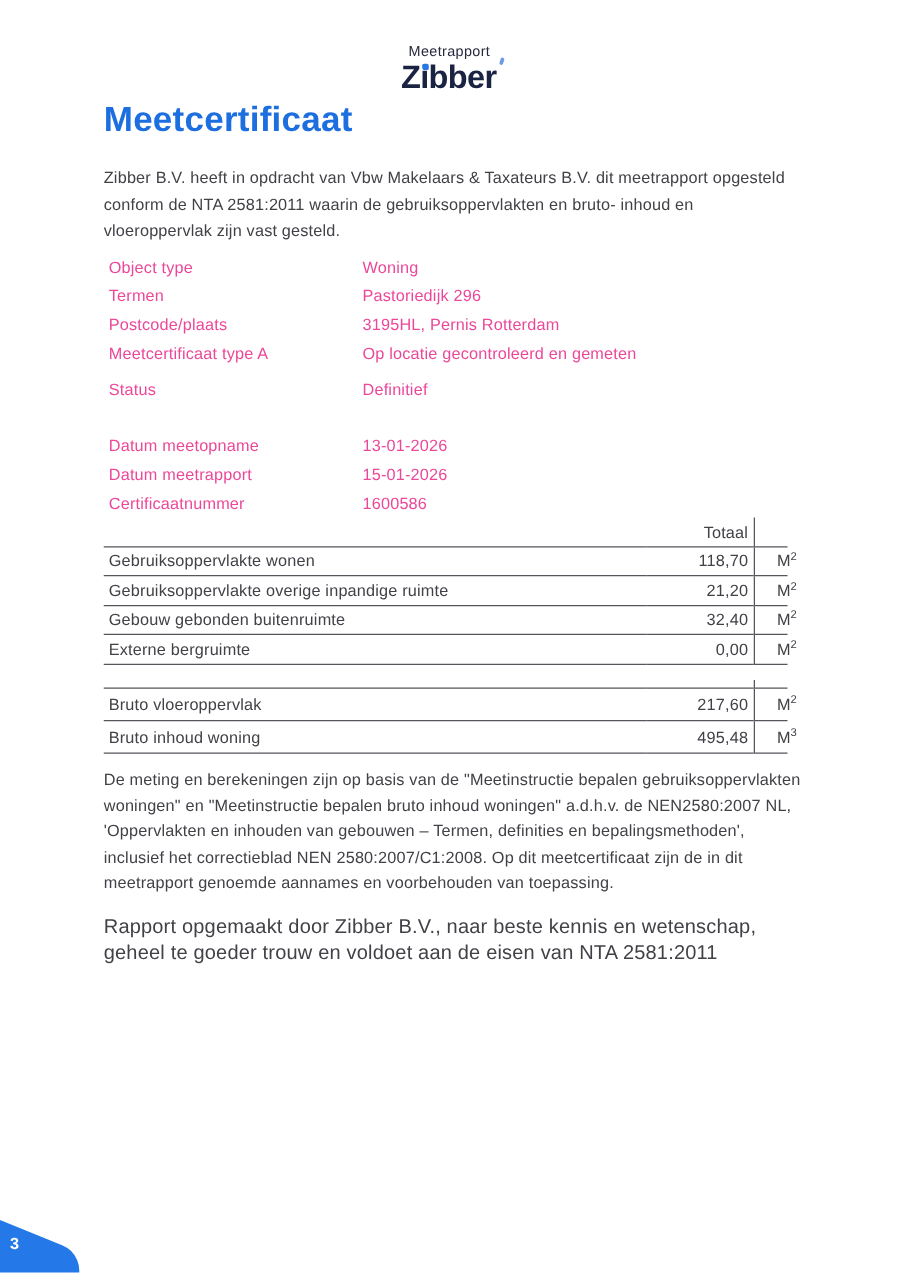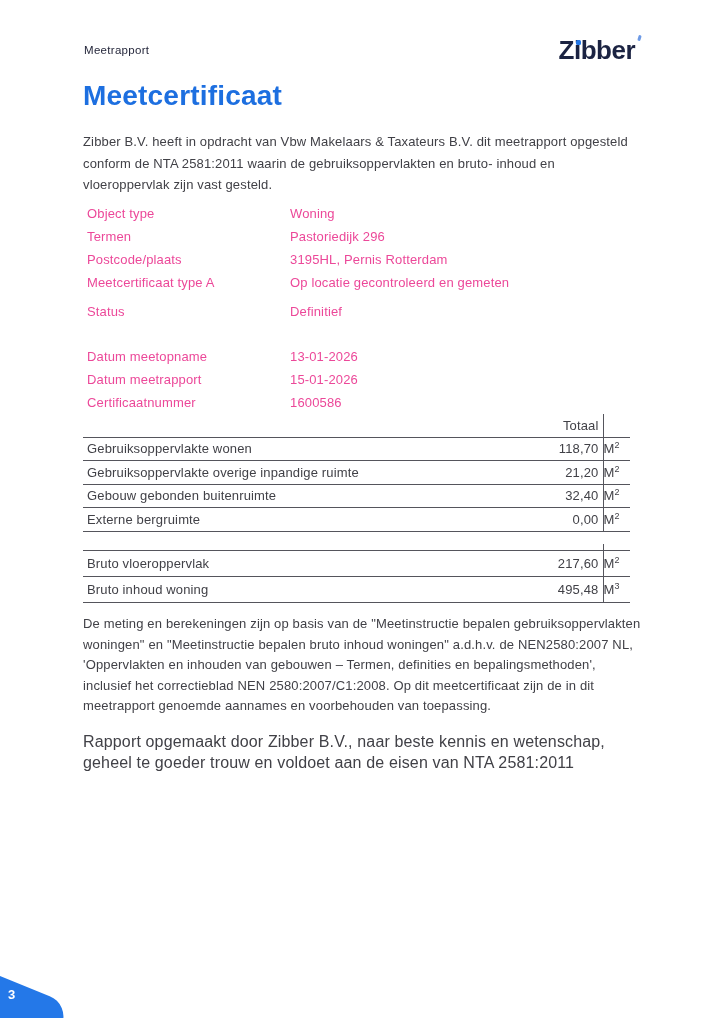--- a/index.html
+++ b/index.html
@@ -15,20 +15,21 @@
     position: relative;
     width: 720px; height: 1018px;
     background: #ffffff;
     overflow: hidden;
     padding: 36px 85px 0 83px;
   }
   
   .doc-header {
     display: flex; justify-content: space-between; align-items: center;
     height: 28px;
+    flex-direction: column;
   }
   .doc-type {
     font-size: 11.5px; color: #26283c; letter-spacing: 0.3px;
     padding-left: 1px;
   }
   .logo {
     position: relative;
     font-size: 26px; font-weight: 800; color: #1b2342;
     letter-spacing: -0.5px; line-height: 1;
   }
@@ -75,21 +76,21 @@
   }
   table.measure col.c-label { width: auto; }
   table.measure col.c-value { width: 86px; }
   table.measure col.c-unit  { width: 27px; }
   table.measure td, table.measure th {
     height: 23.5px; vertical-align: middle;
     font-weight: normal; padding: 0;
   }
   table.measure .m-label { text-align: left; padding-left: 4px; }
   table.measure .m-value { text-align: right; padding-right: 4px; }
-  table.measure .m-unit  { text-align: left; padding-left: 0; border-left: 1px solid #55555c; }
+  table.measure .m-unit  { text-align: left; padding-left: 18px; border-left: 1px solid #55555c; }
   table.measure tr.ruled { border-bottom: 1px solid #55555c; }
   table.measure .m-unit sup { font-size: 9px; vertical-align: super; line-height: 0; }
   table.surface { margin-top: 0px; }
   table.gross { margin-top: 12px; }
   table.gross td { height: 26px; }
   table.gross tr.spacer td { height: 7px; }
   
   .legal-1 {
     margin-top: 11px; width: 560px;
     font-size: 13px; line-height: 20.5px; letter-spacing: 0.15px;

